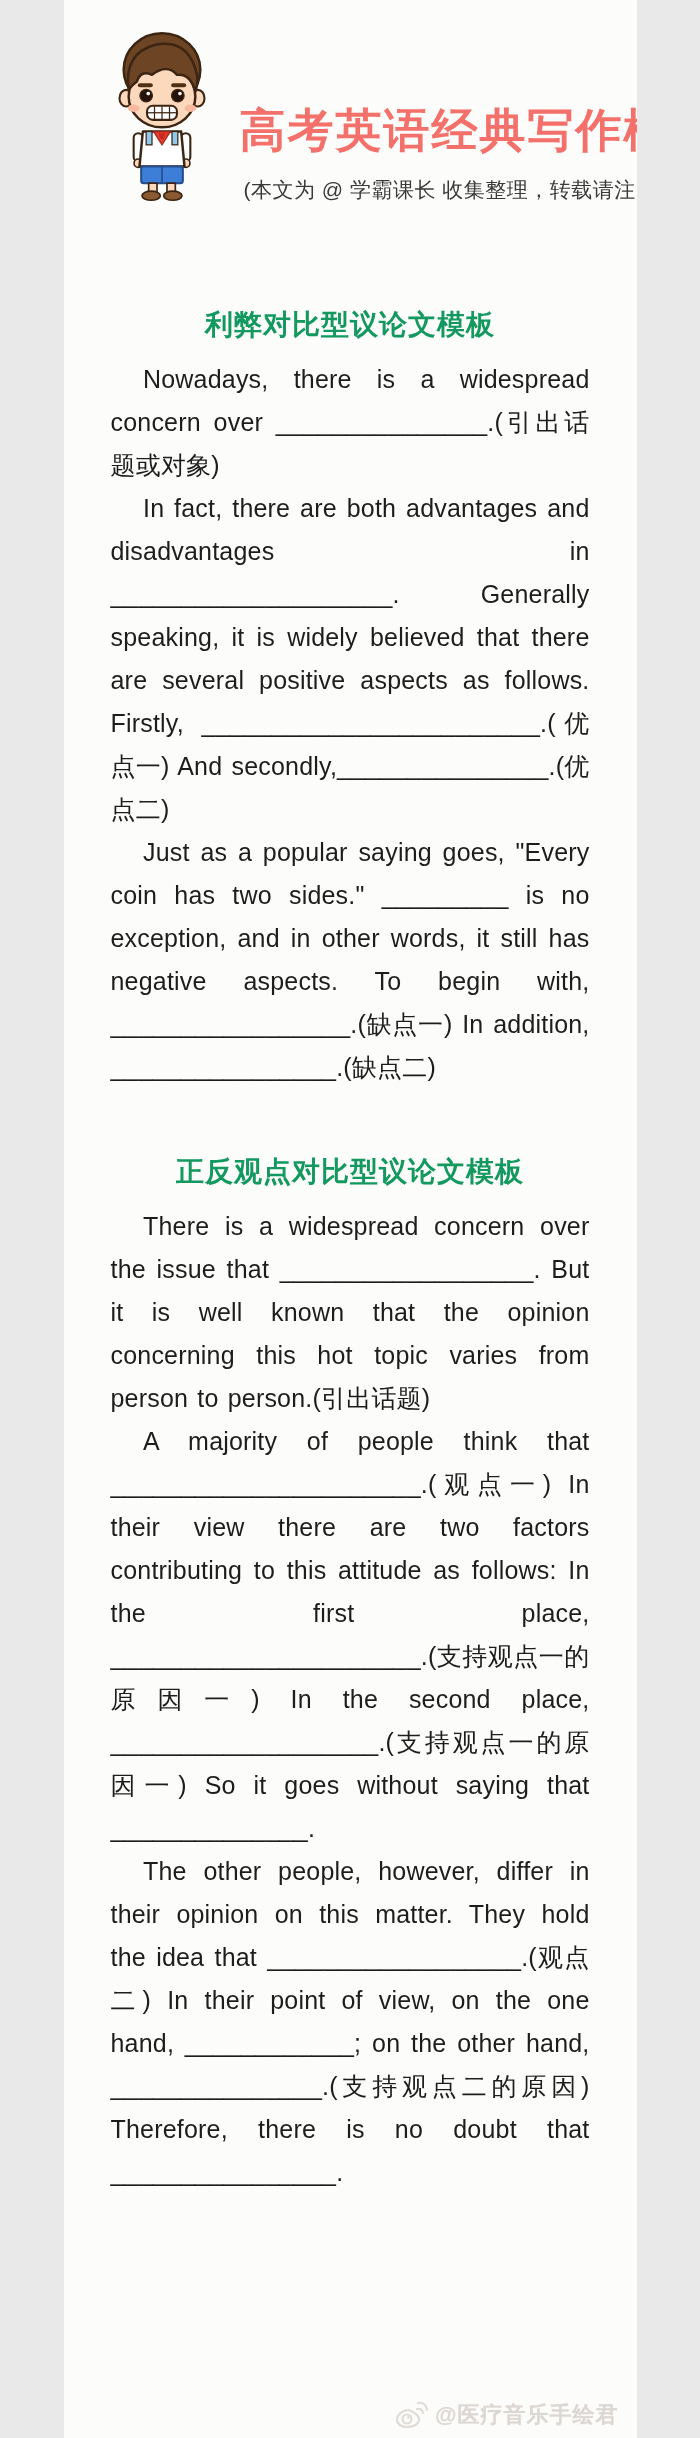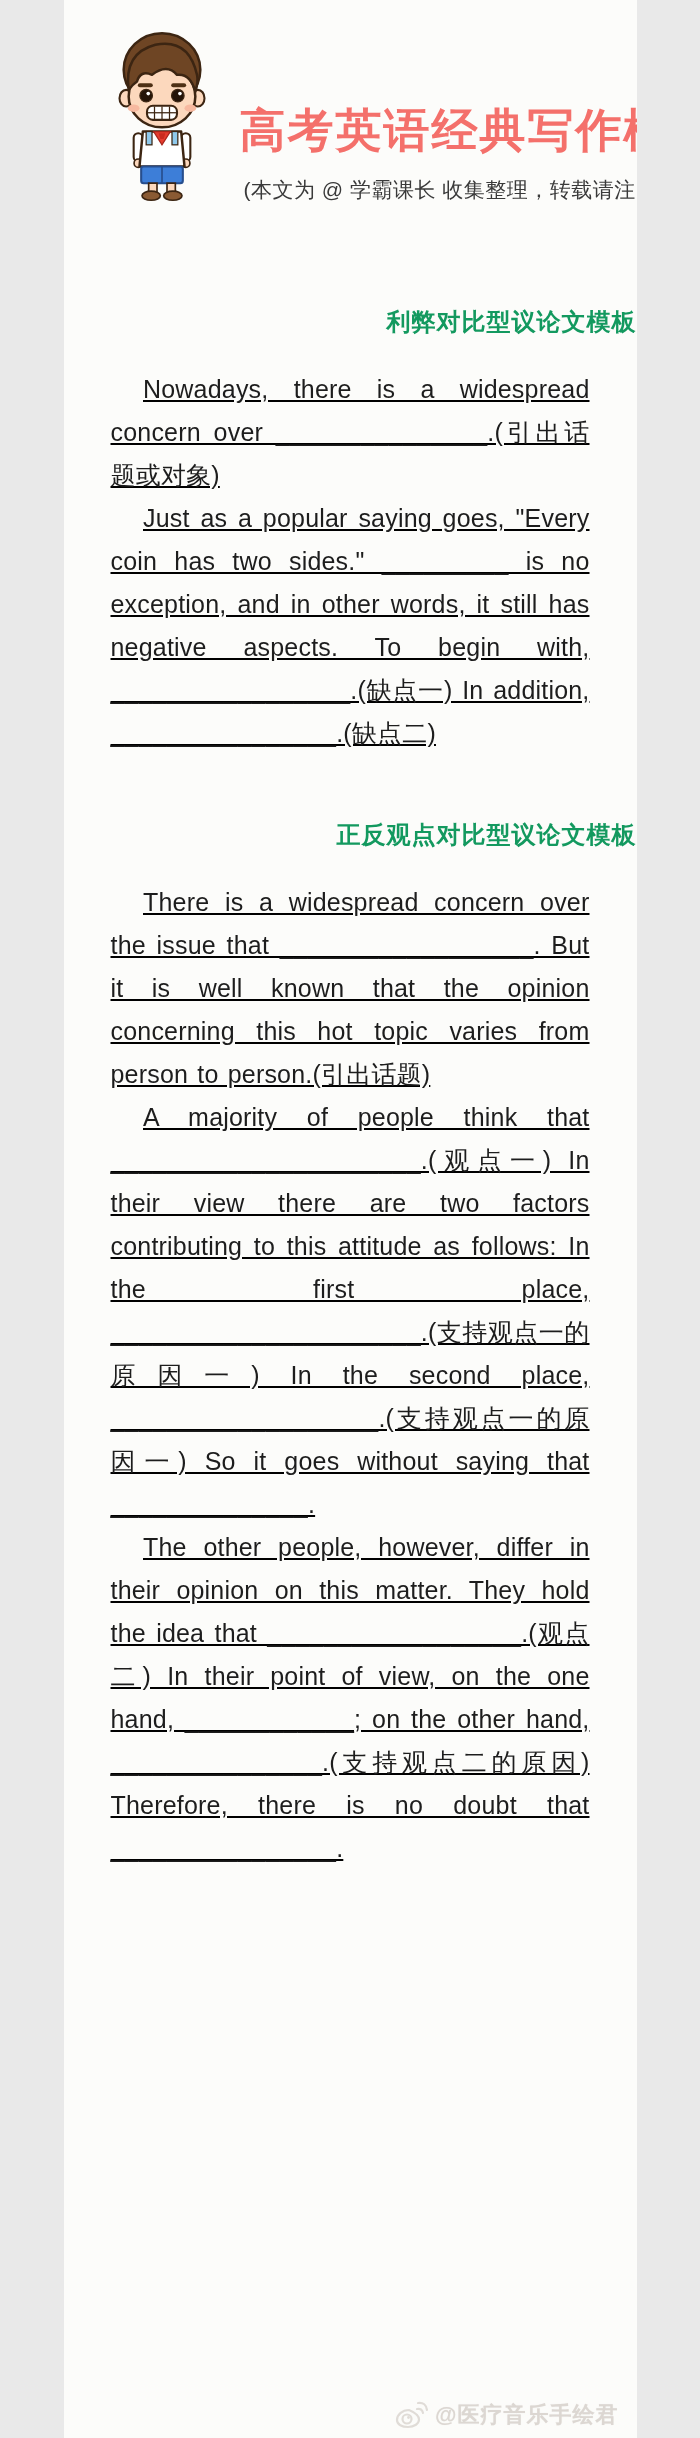--- a/index.html
+++ b/index.html
@@ -22,31 +22,30 @@
     position:absolute;left:176px;top:100px;
     font-size:46px;font-weight:bold;letter-spacing:2px;
     color:#f4706b;white-space:nowrap;
   }
   .subtitle{
     position:absolute;left:180px;top:176px;
     font-size:21px;color:#3a3a3a;letter-spacing:0.5px;white-space:nowrap;
   }
   
   .section-heading{
-    text-align:right;
-    font-size:24px;font-weight:bold;letter-spacing:1px;
+    text-align:center;
+    font-size:28px;font-weight:bold;letter-spacing:1px;
     color:#13995f;
     margin:0;
   }
   .section-1 .section-heading{margin-top:66px;}
   .section-2 .section-heading{margin-top:64px;}
   .paras{
     padding:0 47px;
-    margin-top:30px;
-    text-decoration:underline;
+    margin-top:14px;
   }
   .para{
     margin:0;
     font-size:25px;
     line-height:43px;
     color:#1d1d1d;
     text-align:justify;
     text-justify:inter-word;
     text-indent:1.3em;
     word-spacing:2px;
@@ -122,20 +121,21 @@
       </svg>
     </div>
     <div class="title">高考英语经典写作模板</div>
     <div class="subtitle">(本文为 @ 学霸课长 收集整理，转载请注明来源)</div>
   </div>
 
   <div class="section section-1">
     <h2 class="section-heading">利弊对比型议论文模板</h2>
     <div class="paras">
         <p class="para">Nowadays, there is a widespread concern over _______________.(引出话题或对象)</p>
+        <p class="para">In fact, there are both advantages and disadvantages in ____________________. Generally speaking, it is widely believed that there are several positive aspects as follows. Firstly, ________________________.(优点一) And secondly,_______________.(优点二)</p>
         <p class="para">Just as a popular saying goes, "Every coin has two sides." _________ is no exception, and in other words, it still has negative aspects. To begin with, _________________.(缺点一) In addition, ________________.(缺点二)</p>
       </div>
   </div>
 
   <div class="section section-2">
     <h2 class="section-heading">正反观点对比型议论文模板</h2>
     <div class="paras">
         <p class="para">There is a widespread concern over the issue that __________________. But it is well known that the opinion concerning this hot topic varies from person to person.(引出话题)</p>
         <p class="para">A majority of people think that ______________________.(观点一) In their view there are two factors contributing to this attitude as follows: In the first place, ______________________.(支持观点一的原因一) In the second place, ___________________.(支持观点一的原因一) So it goes without saying that ______________.</p>
         <p class="para">The other people, however, differ in their opinion on this matter. They hold the idea that __________________.(观点二) In their point of view, on the one hand, ____________; on the other hand, _______________.(支持观点二的原因) Therefore, there is no doubt that ________________.</p>

